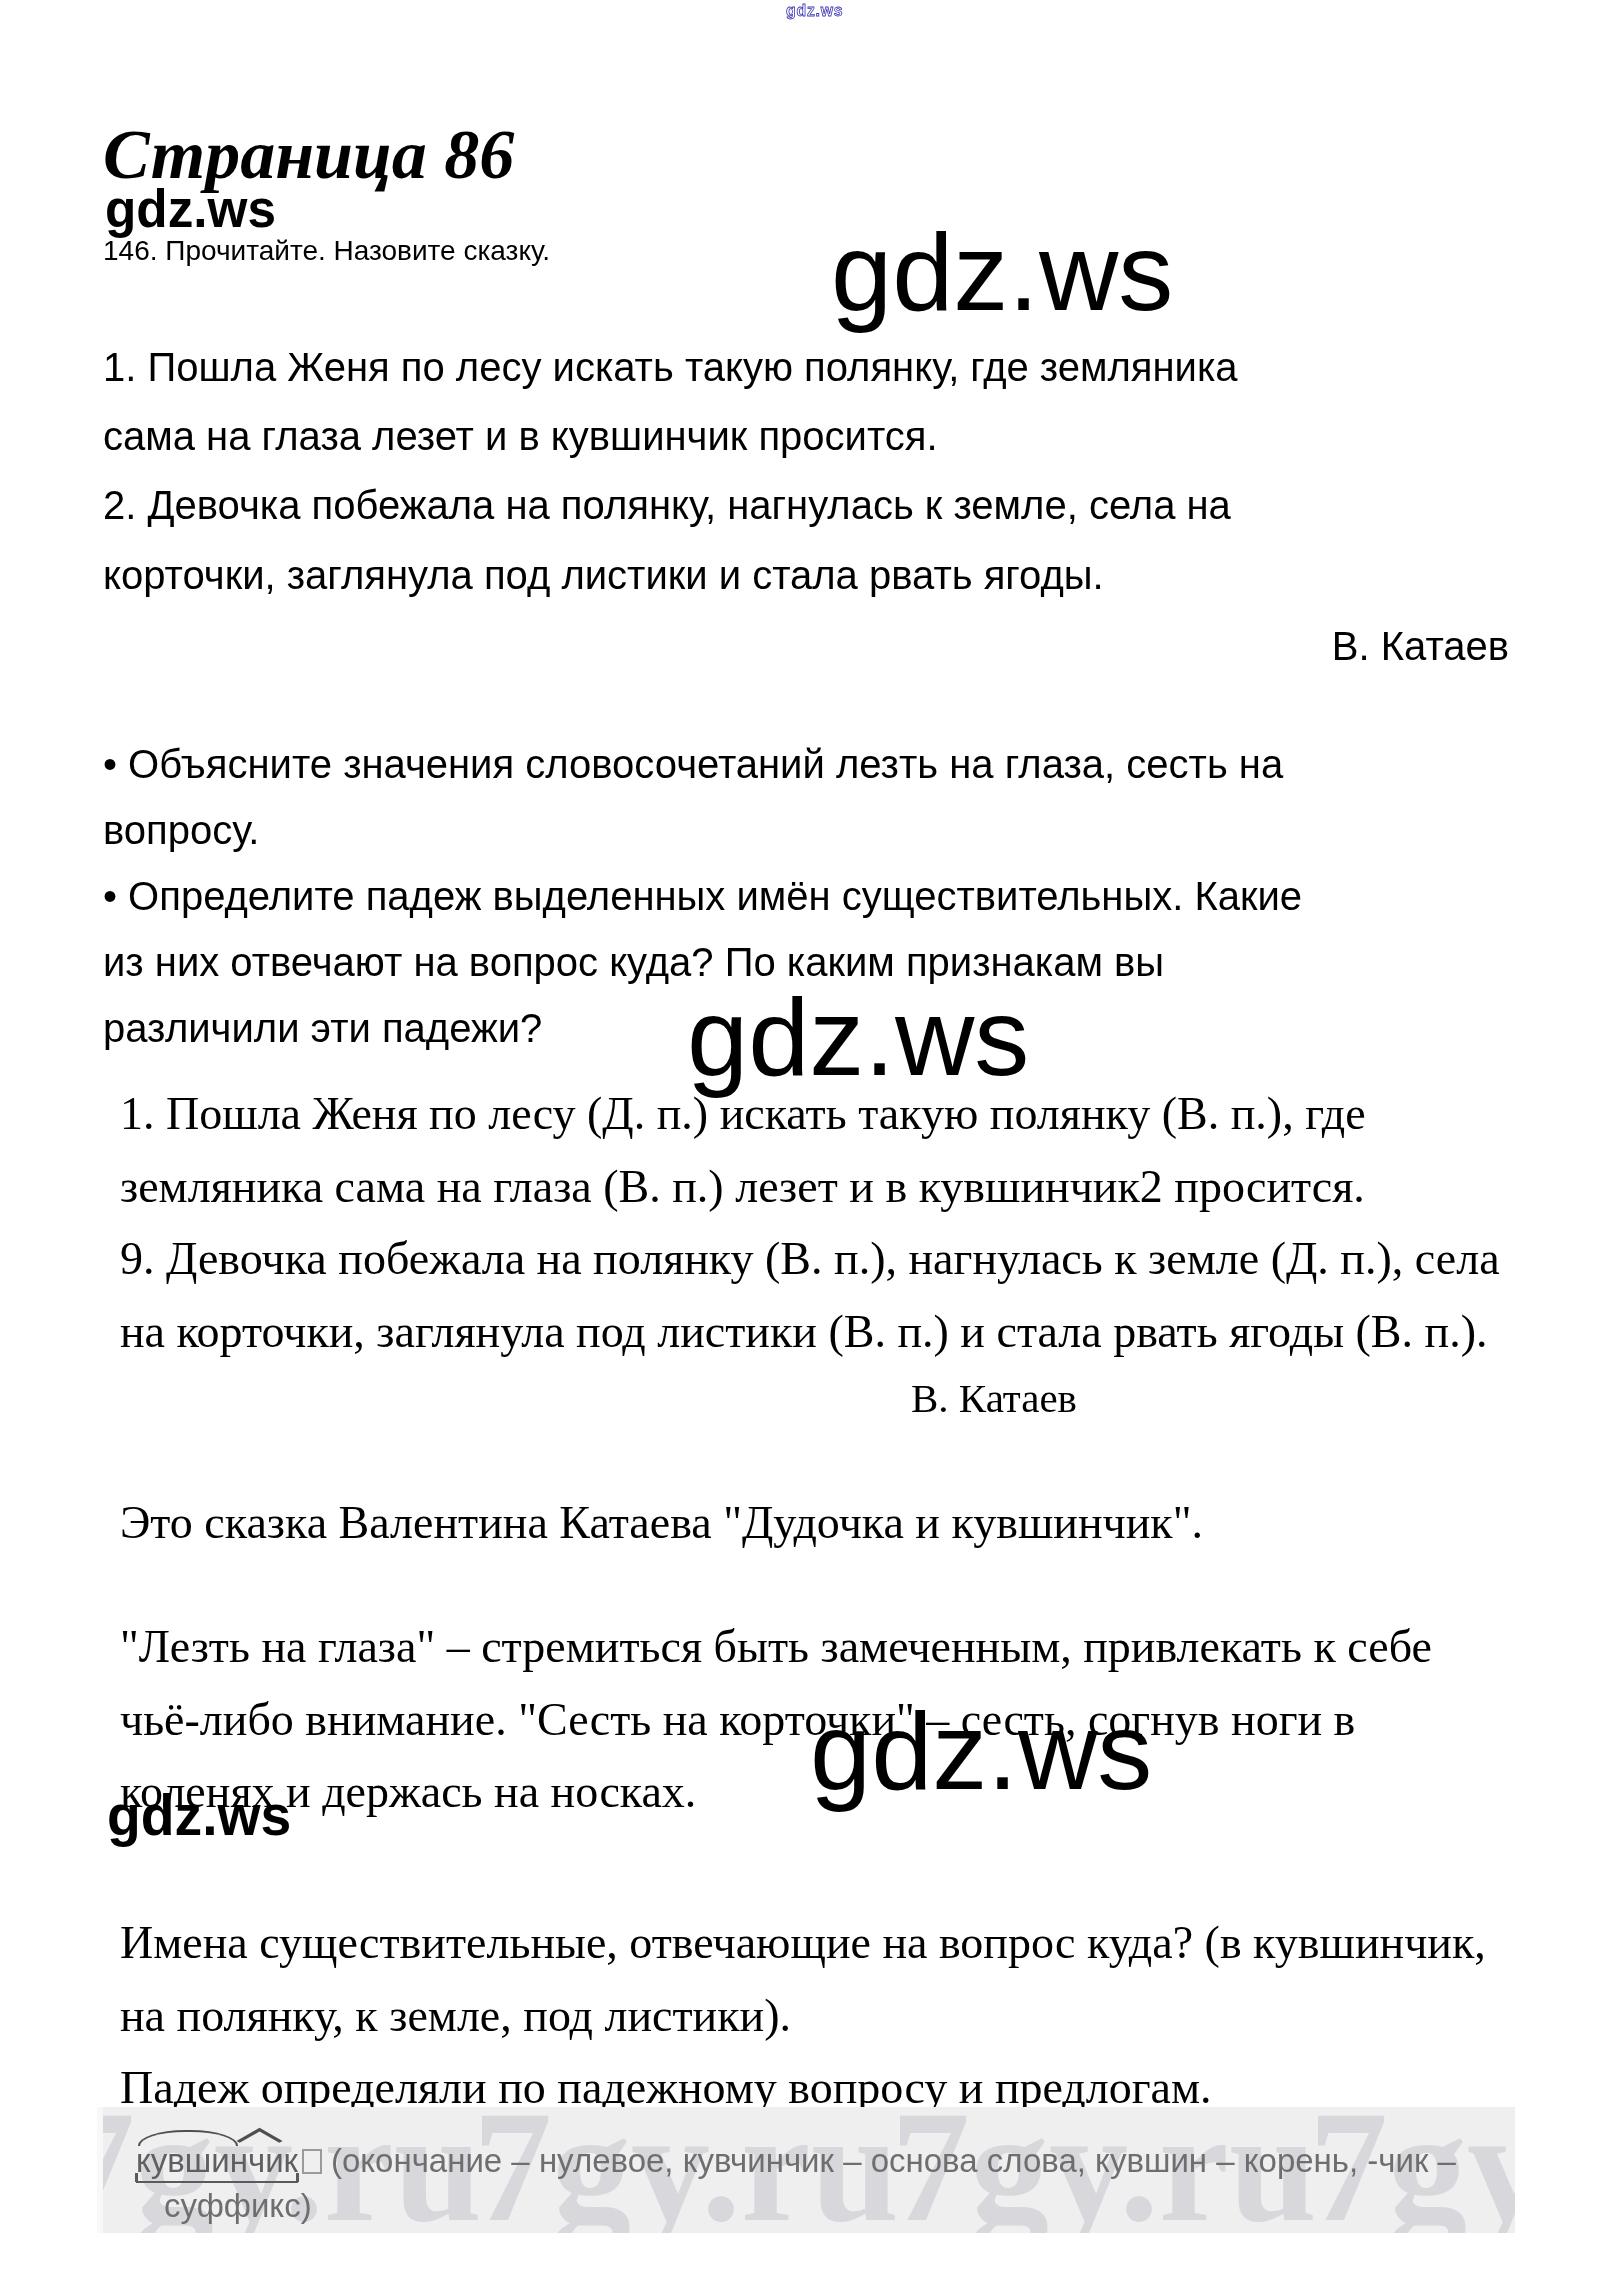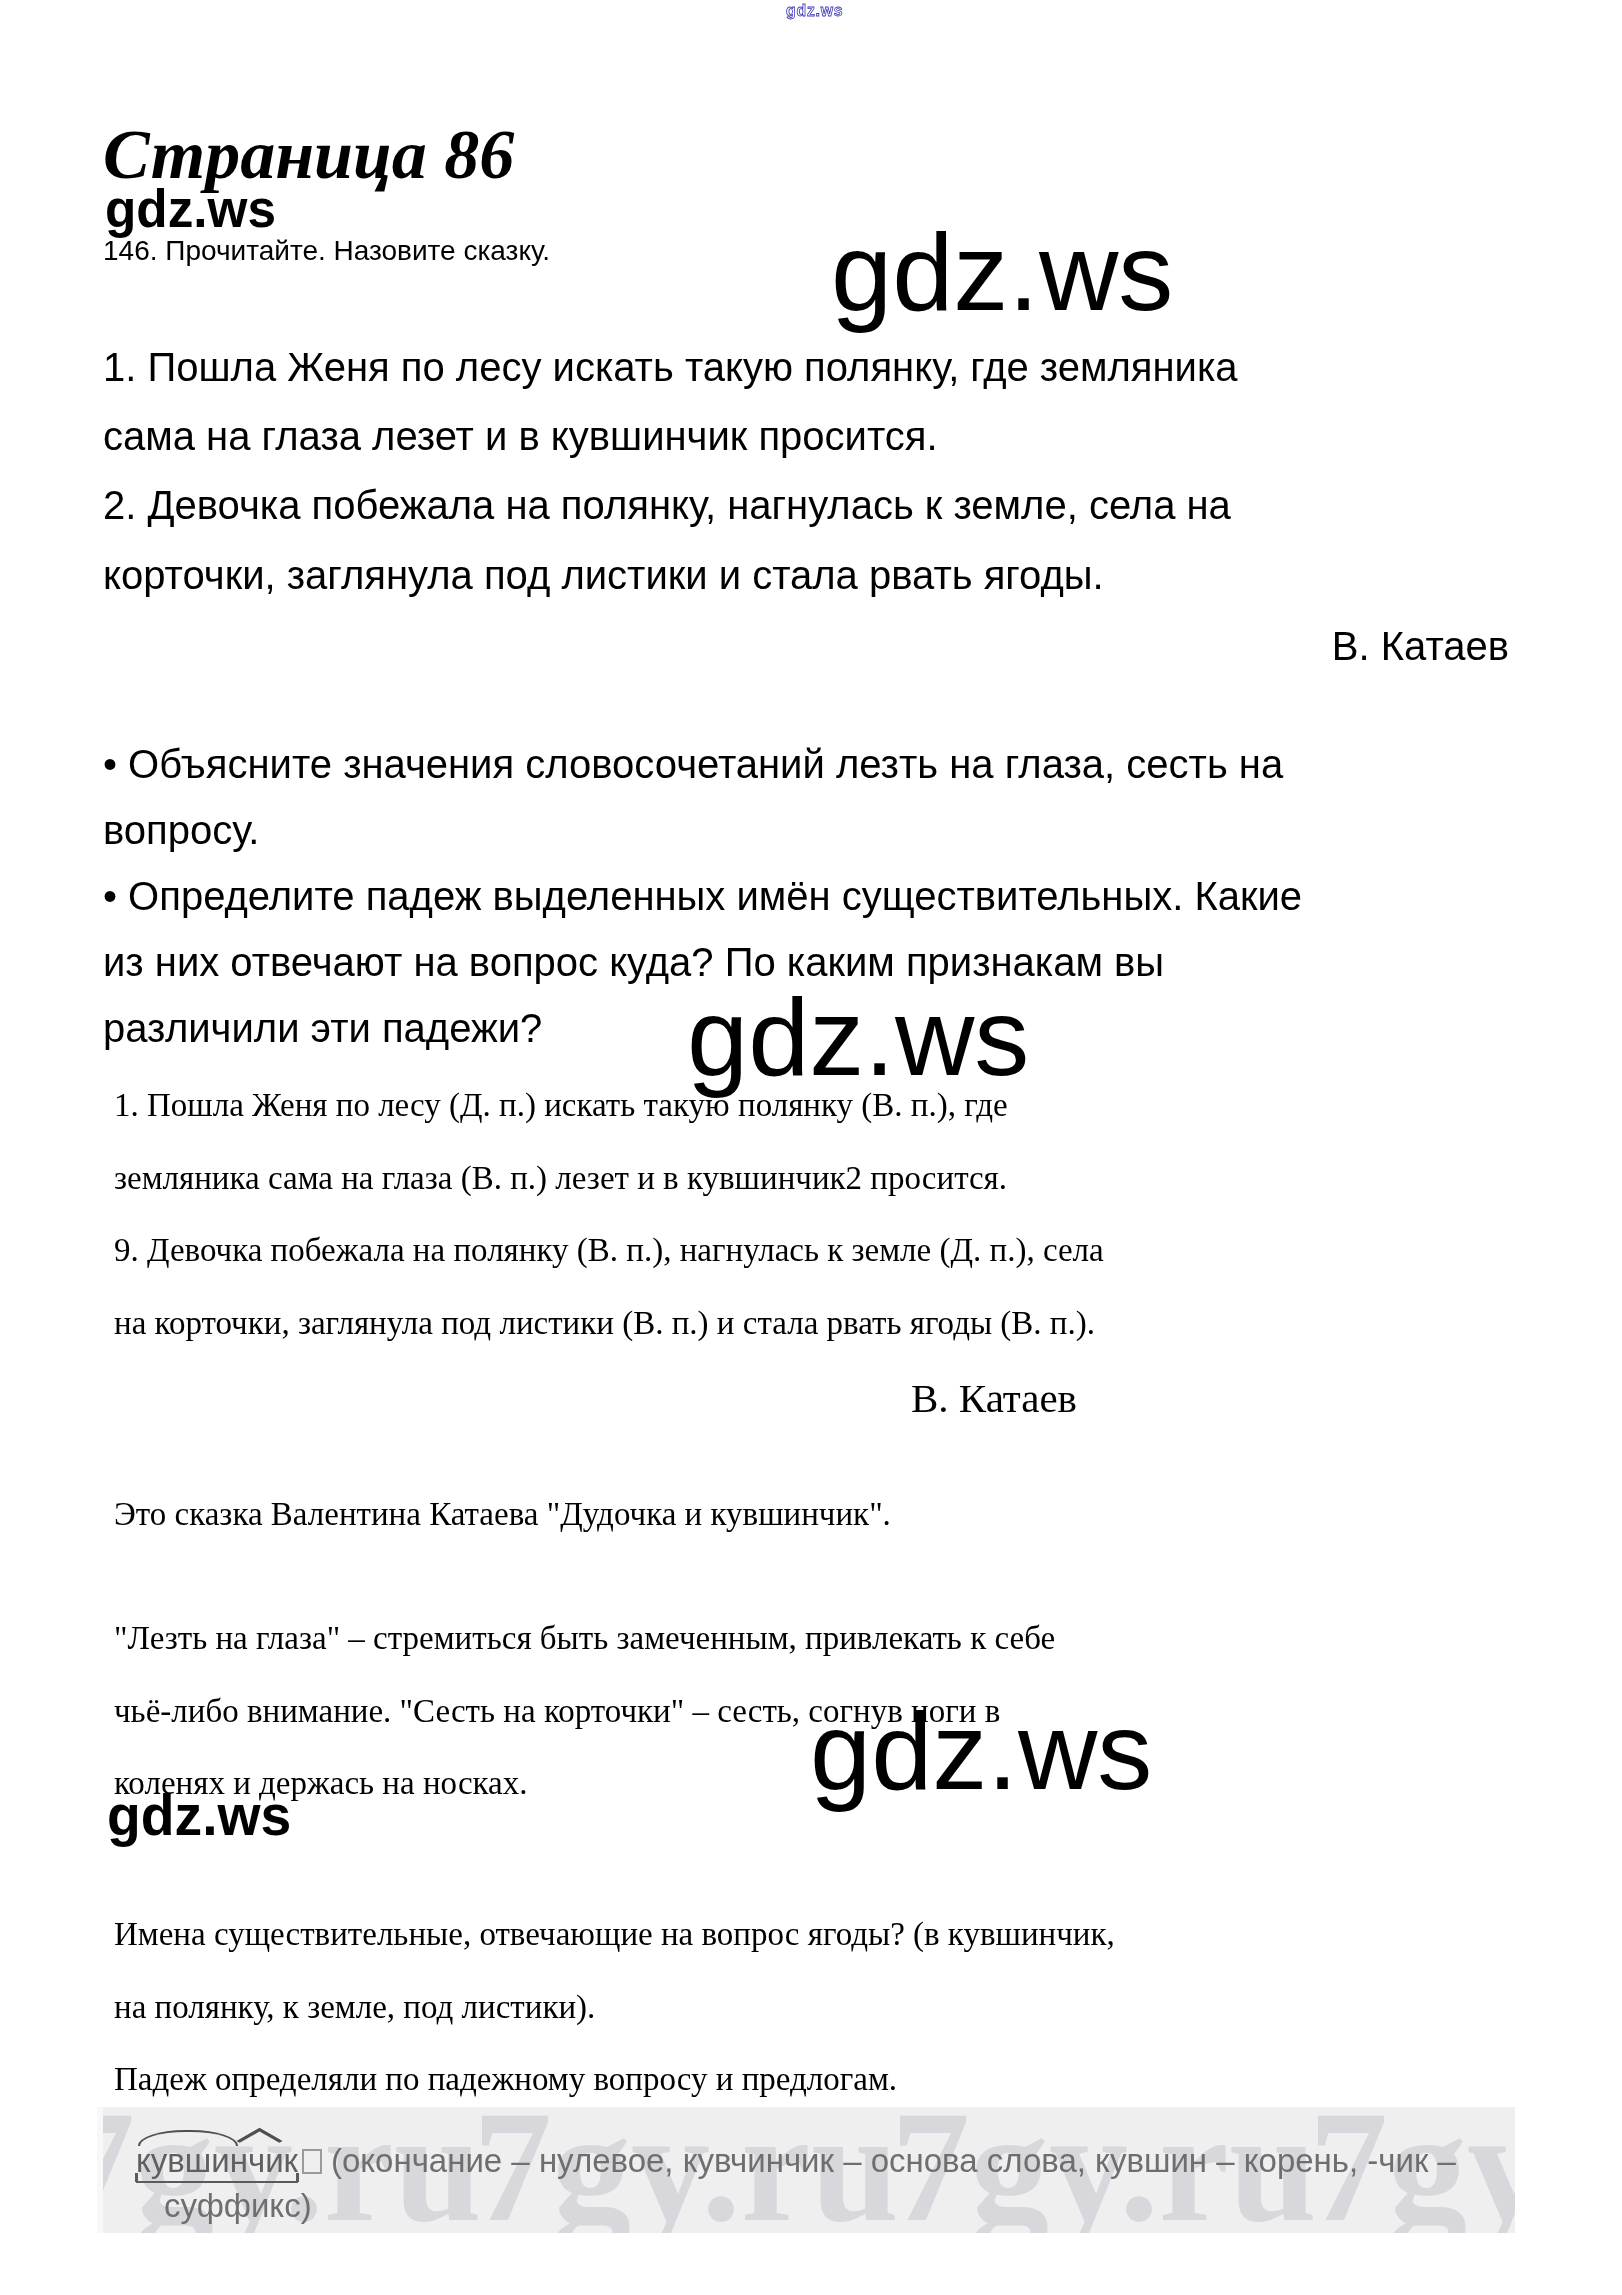--- a/index.html
+++ b/index.html
@@ -26,21 +26,21 @@
   .wm-big{font-size:110px;line-height:1.05;}
   .wm1{left:831px;top:214px;}
   .wm2{left:687px;top:979px;}
   .wm3{left:810px;top:1693px;}
 
   
   .sans-line{font-size:40px;left:103px;margin-top:12px;}
   .kataev1{left:103px;width:1406px;text-align:right;font-size:40px;top:624px;}
 
   
-  .serif-line{font-family:"Liberation Serif",serif;font-size:33px;left:114px;}
+  .serif-line{font-family:"Liberation Serif",serif;font-size:46px;left:120px;}
   .kataev2{left:911px;top:1374px;font-family:"Liberation Serif",serif;font-size:41px;}
 
   .small-gdz{left:107px;top:1782px;font-size:57px;font-weight:bold;
     transform:scaleX(.97);transform-origin:left top;}
 
   
   .strip{
     position:absolute;left:97px;top:2107px;width:1412px;height:126px;
     background:#efeff0;overflow:hidden;border-left:6.3px solid #f8f8f8;
   }
@@ -96,21 +96,21 @@
 <div class="abs serif-line" style="top:1232px">9. Девочка побежала на полянку (В. п.), нагнулась к земле (Д. п.), села</div>
 <div class="abs serif-line" style="top:1305px">на корточки, заглянула под листики (В. п.) и стала рвать ягоды (В. п.).</div>
 <div class="abs kataev2">В. Катаев</div>
 
 <div class="abs serif-line" style="top:1496px">Это сказка Валентина Катаева "Дудочка и кувшинчик".</div>
 
 <div class="abs serif-line" style="top:1620px">"Лезть на глаза" – стремиться быть замеченным, привлекать к себе</div>
 <div class="abs serif-line" style="top:1693px">чьё-либо внимание. "Сесть на корточки" – сесть, согнув ноги в</div>
 <div class="abs serif-line" style="top:1765px">коленях и держась на носках.</div>
 
-<div class="abs serif-line" style="top:1916px">Имена существительные, отвечающие на вопрос ягоды? (в кувшинчик,</div>
+<div class="abs serif-line" style="top:1916px">Имена существительные, отвечающие на вопрос куда? (в кувшинчик,</div>
 <div class="abs serif-line" style="top:1989px">на полянку, к земле, под листики).</div>
 <div class="abs serif-line" style="top:2061px">Падеж определяли по падежному вопросу и предлогам.</div>
 
 <div class="abs wm-big wm1">gdz.ws</div>
 <div class="abs wm-big wm2">gdz.ws</div>
 <div class="abs wm-big wm3">gdz.ws</div>
 <div class="abs small-gdz">gdz.ws</div>
 
 <div class="strip">
   <span class="strip-wm" style="left:-47px">7gy.ru</span>

